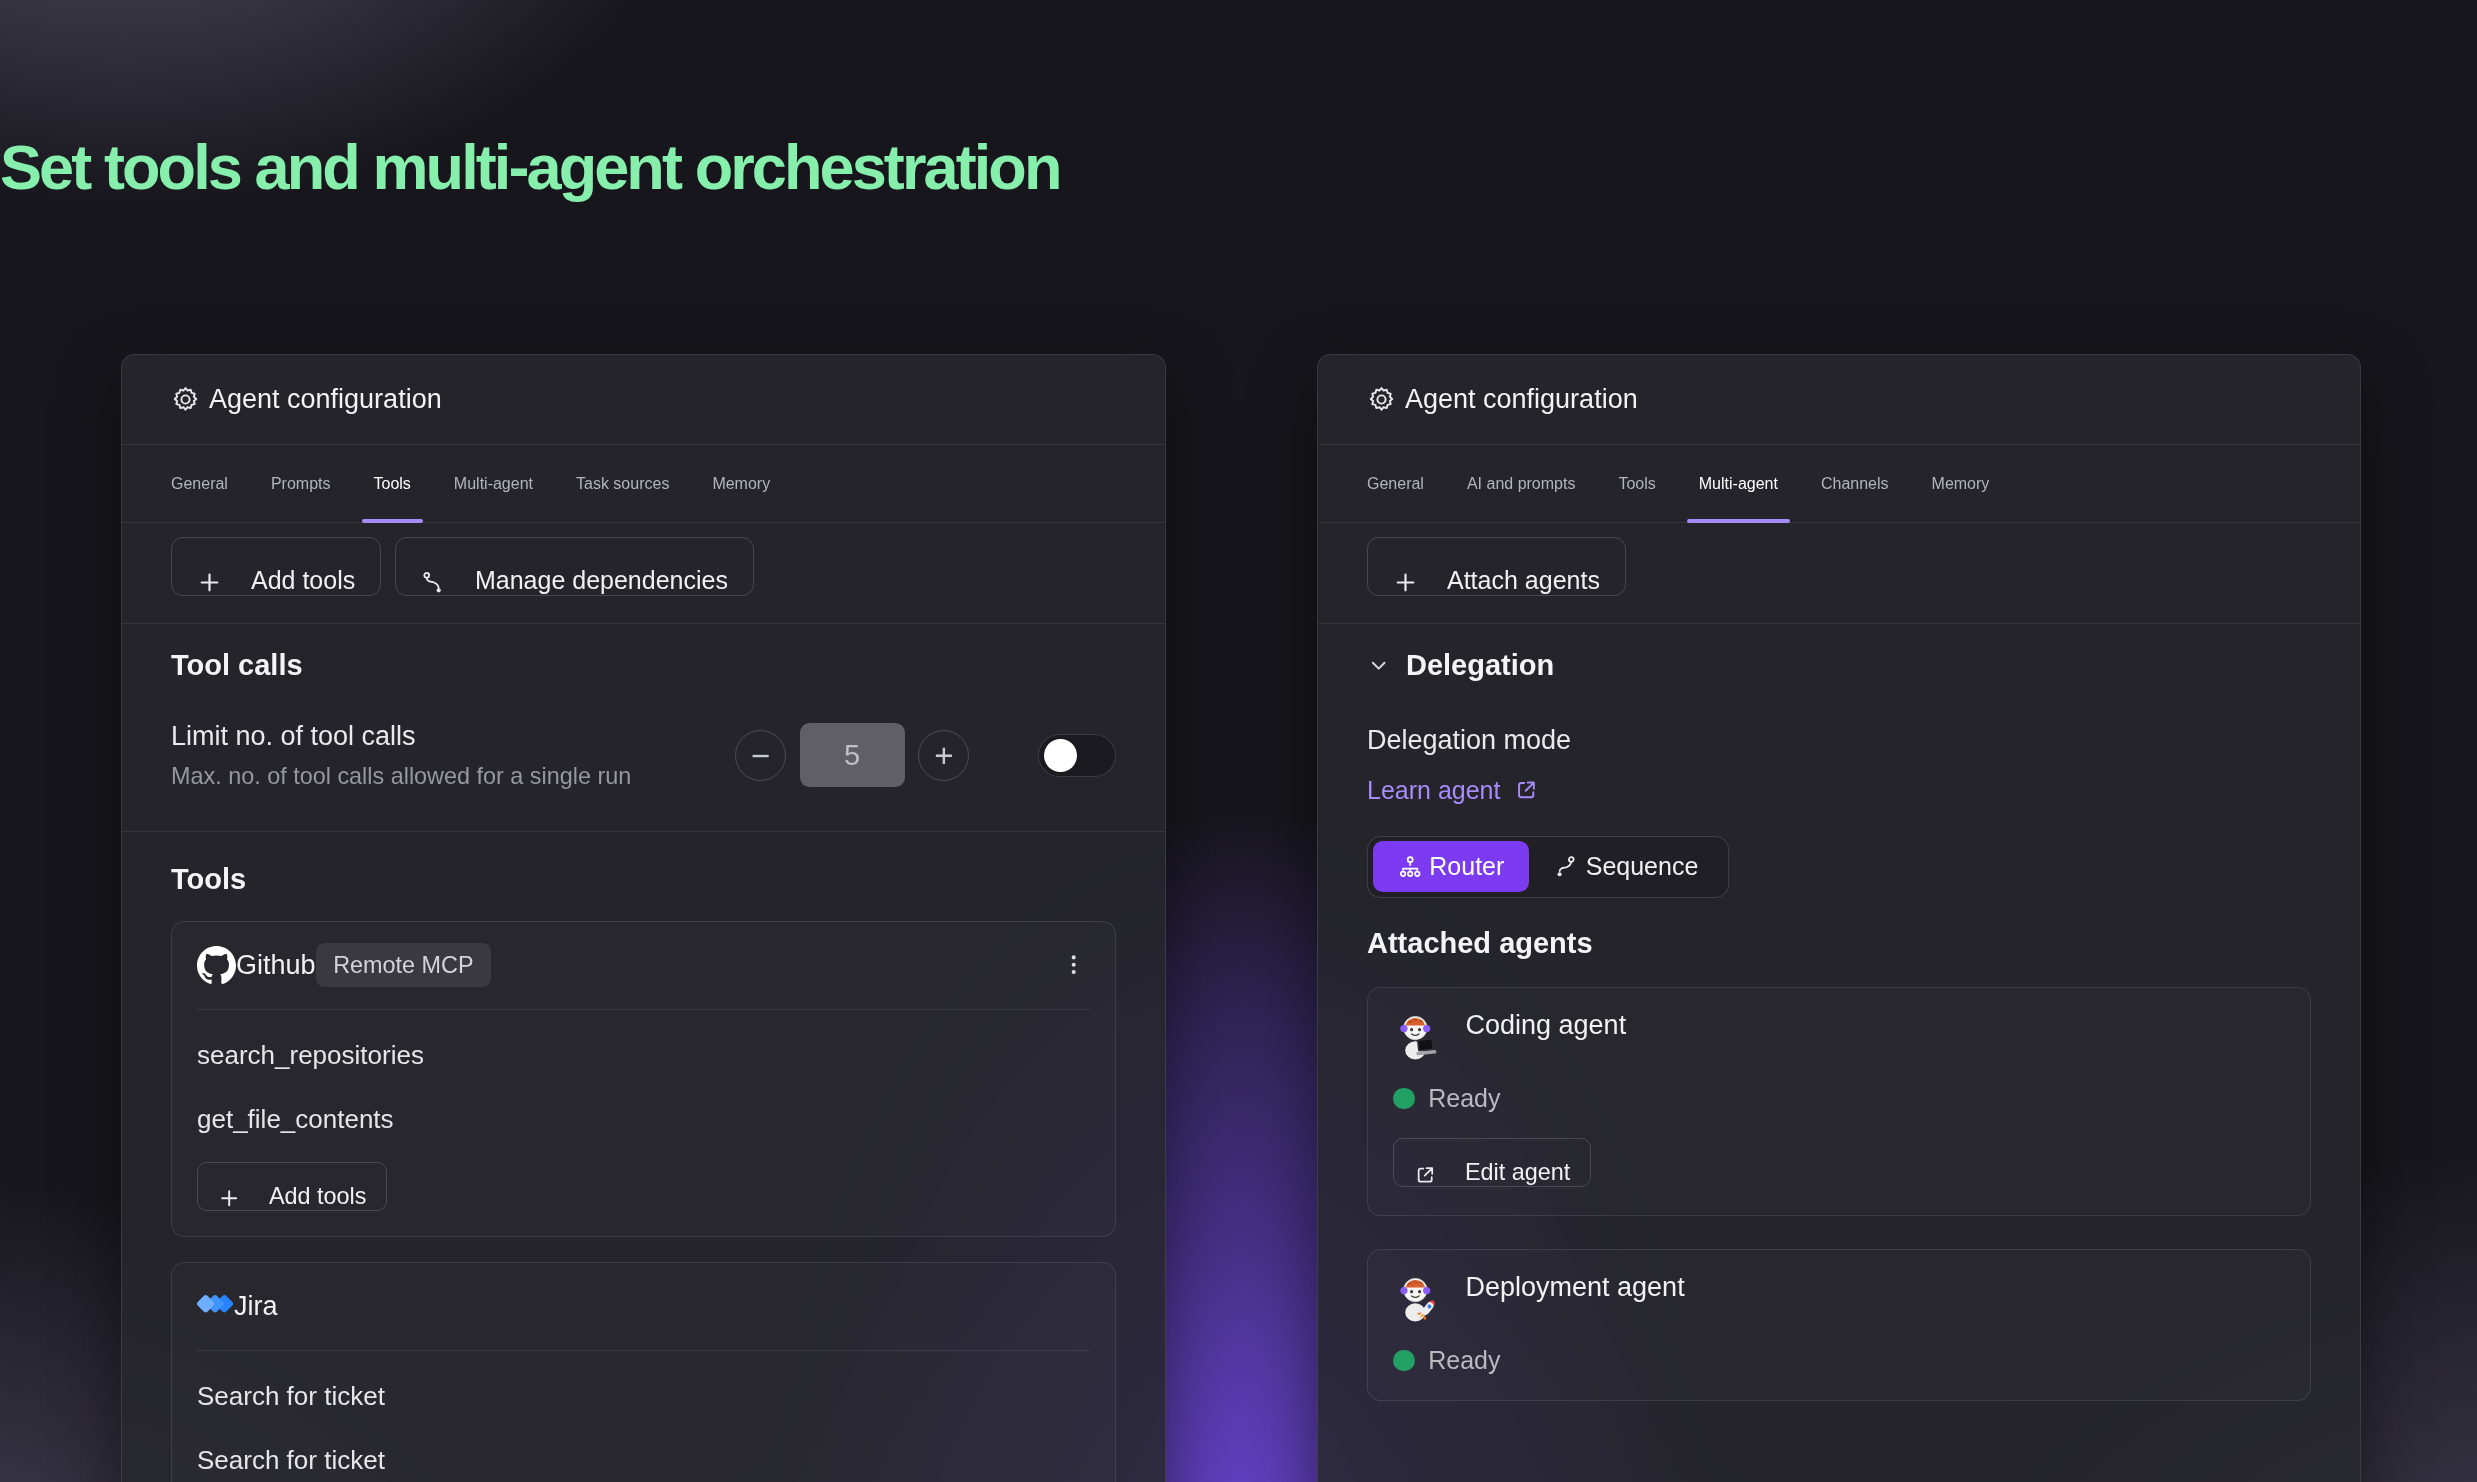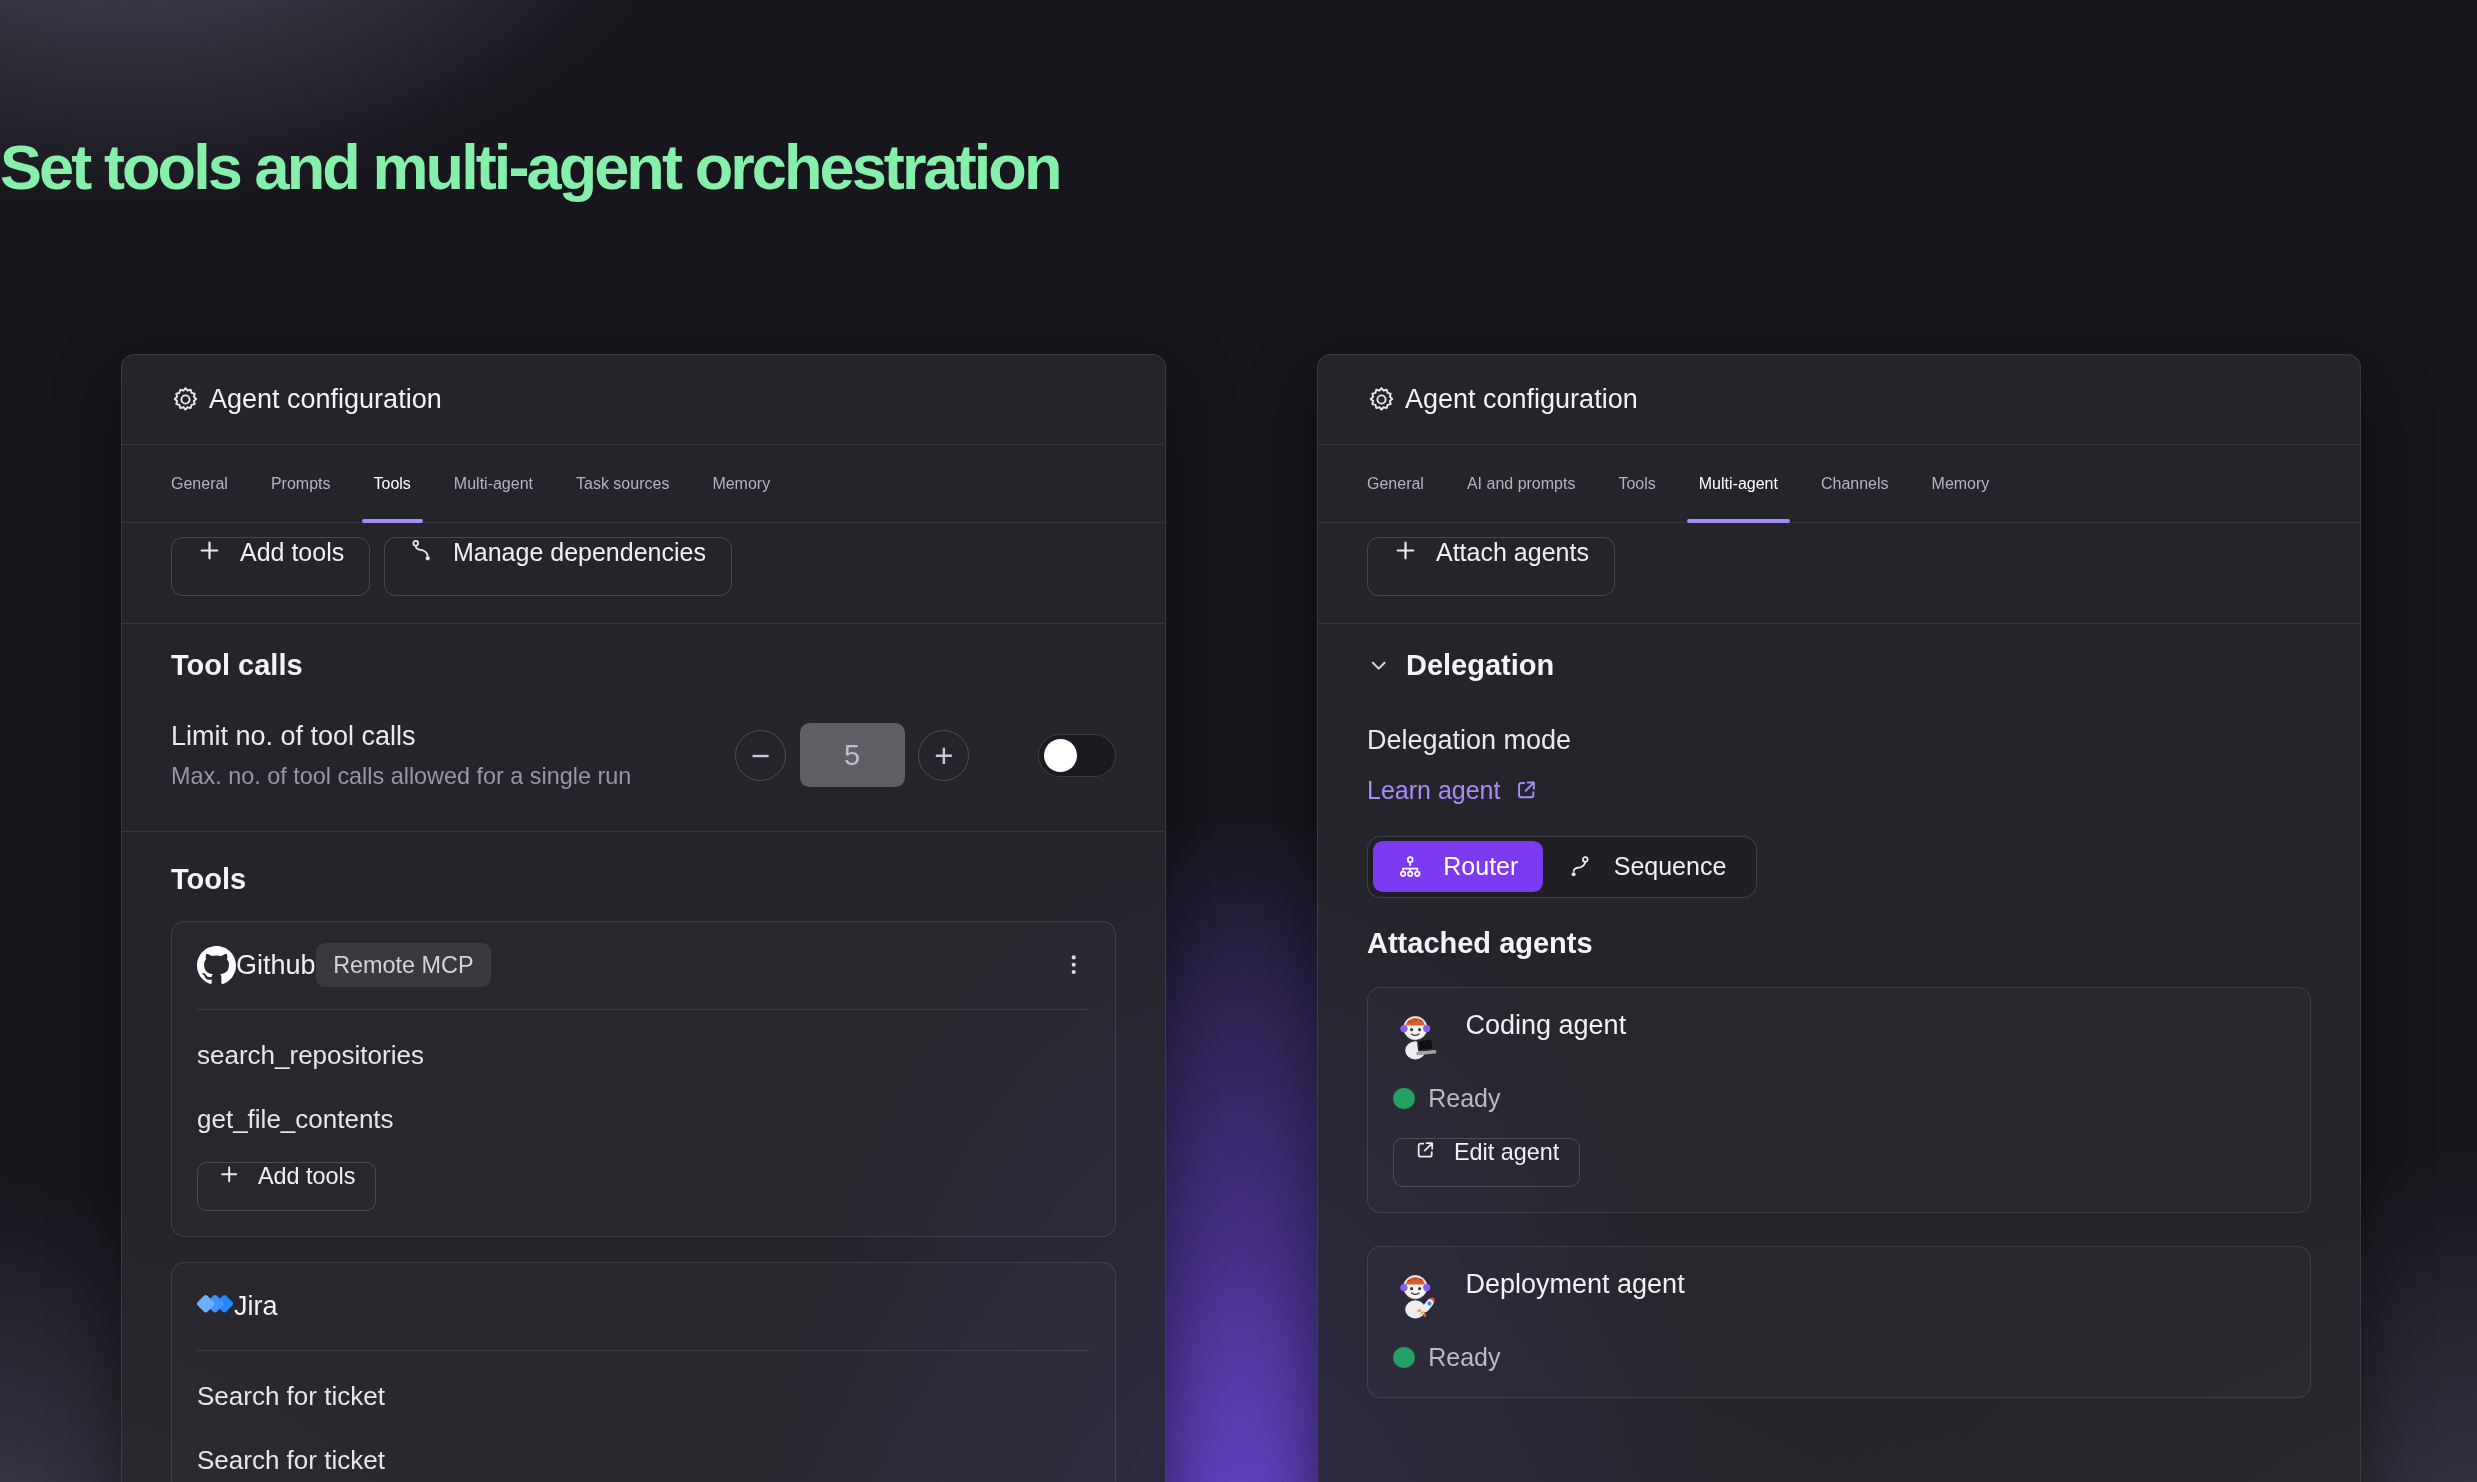--- a/index.html
+++ b/index.html
@@ -45,21 +45,21 @@
   .panel-header{height:90px;display:flex;align-items:center;gap:9px;padding:0 49px;border-bottom:1px solid var(--divider);}
   .panel-header .icn{width:29px;height:29px;color:#e8e8ec;flex:none;display:flex;}
   .panel-title{font-size:27px;font-weight:500;color:#f3f3f5;}
 
   .tabs{height:78px;display:flex;align-items:stretch;gap:43px;padding:0 49px;border-bottom:1px solid var(--divider);}
   .tab{position:relative;display:flex;align-items:center;font-size:16px;color:var(--text-dim);cursor:default;}
   .tab.active{color:#ffffff;}
   .tab.active::after{content:"";position:absolute;left:-11.7px;right:-11.7px;bottom:-1px;height:3.9px;border-radius:2.9px;background:var(--accent-light);}
 
   .toolbar{padding:13.7px 49px 0;height:101px;border-bottom:1px solid var(--divider);display:flex;gap:13.7px;}
-  .btn{display:inline-flex;align-items:flex-start;justify-content:center;gap:18px;height:59px;padding:0 25px;
+  .btn{display:inline-flex;align-items:flex-end;justify-content:center;gap:29px;height:59px;padding:0 25px;
        border:1px solid var(--btn-border);border-radius:11.7px;background:transparent;color:#f1f1f4;
        font-size:25px;font-weight:500;font-family:inherit;}
   .btn .icn{width:25px;height:25px;display:flex;color:#e9e9ee;}
   .btn.small{height:49px;padding:0 19.5px;font-size:23.4px;border-radius:9.8px;}
   .btn.small .icn{width:22.4px;height:22.4px;}
 
   .section-heading{font-size:29px;font-weight:600;color:#f4f4f6;}
 
   .tool-calls{padding:25px 49px 41px;border-bottom:1px solid var(--divider);}
   .limit-row{display:flex;align-items:center;justify-content:space-between;margin-top:39px;}
@@ -90,21 +90,21 @@
   .delegation{padding:25px 49px 0;}
   .delegation-head{display:flex;align-items:center;gap:15.6px;cursor:default;}
   .delegation-head .icn{width:23.4px;height:23.4px;display:flex;color:#d5d5da;}
   .mode-label{margin-top:43px;font-size:27px;font-weight:500;color:#eaeaee;}
   .mode-desc{margin-top:13.7px;font-size:25px;line-height:39px;color:#b9b9c1;max-width:917px;}
   .learn-more{margin-top:19.5px;display:inline-flex;align-items:center;gap:13.7px;font-size:25px;font-weight:500;
               color:var(--accent-light);text-decoration:none;}
   .learn-more .icn{width:24.4px;height:24.4px;display:flex;}
   .segmented{margin-top:31px;display:inline-flex;align-items:center;background:#201f25;
              border:1px solid rgba(255,255,255,0.14);border-radius:13.7px;padding:4.9px;}
-  .segment{display:inline-flex;align-items:center;gap:21px;height:51px;padding:0 25px;border-radius:9.8px;
+  .segment{display:inline-flex;align-items:center;gap:7px;height:51px;padding:0 25px;border-radius:9.8px;
            font-size:25px;font-weight:500;color:#f0f0f3;background:transparent;border:none;font-family:inherit;}
   .segment.active{background:var(--accent);color:#ffffff;}
   .segment .icn{width:24.4px;height:24.4px;display:flex;}
 
   .attached{padding:29px 49px 0;}
   .agent-card{margin-top:27px;border:1px solid var(--panel-border);border-radius:13.7px;padding:21.5px 25px 25px;background:rgba(255,255,255,0.015);}
   .agent-card + .agent-card{margin-top:33px;}
   .agent-row{display:flex;align-items:flex-start;gap:21.5px;}
   .avatar{width:51px;height:51px;flex:none;display:flex;}
   .agent-name{font-size:27px;font-weight:500;color:#f2f2f4;}

